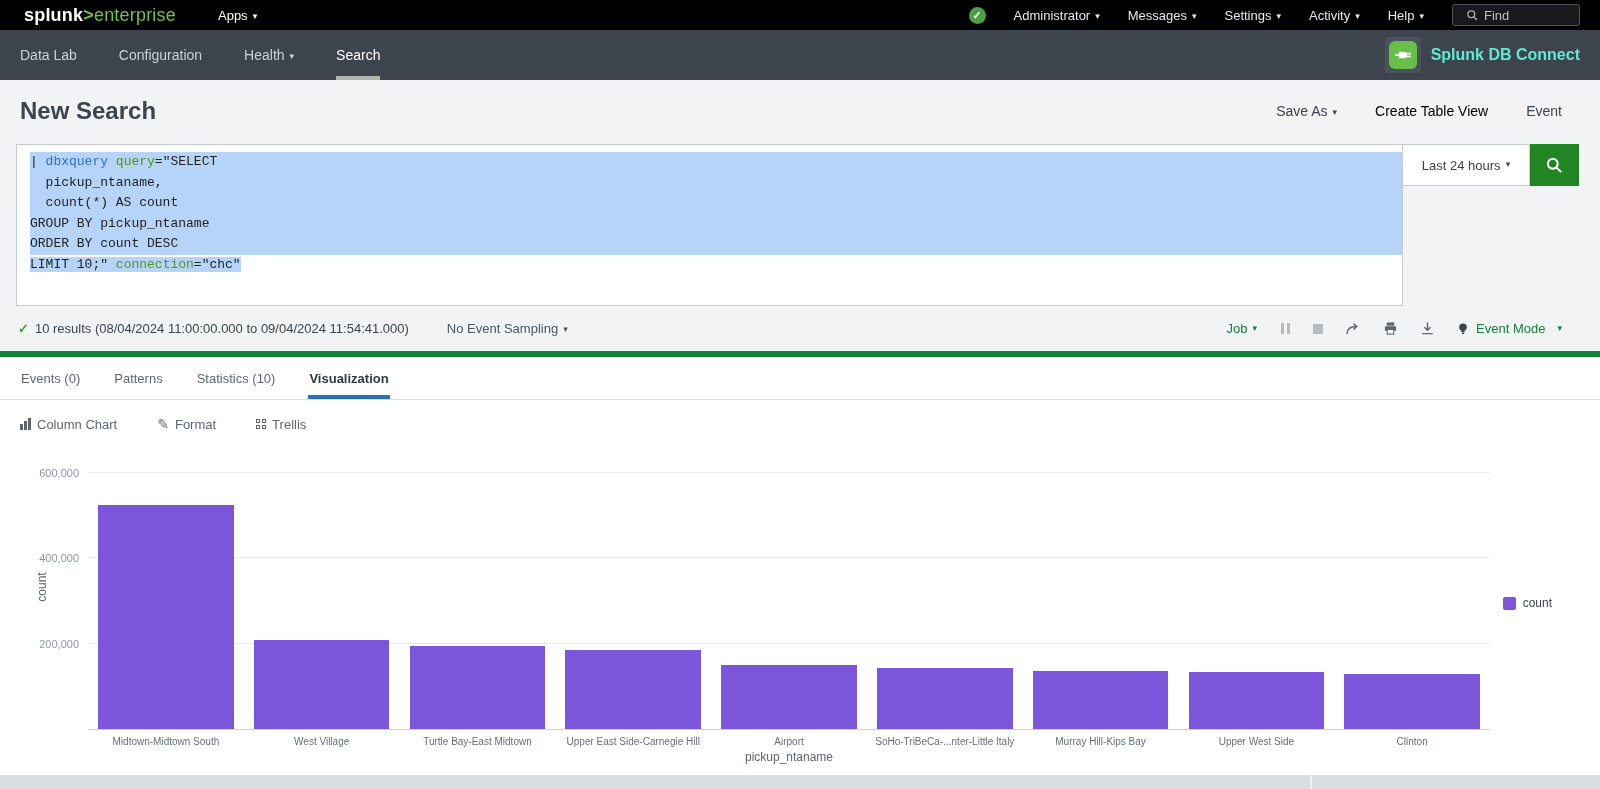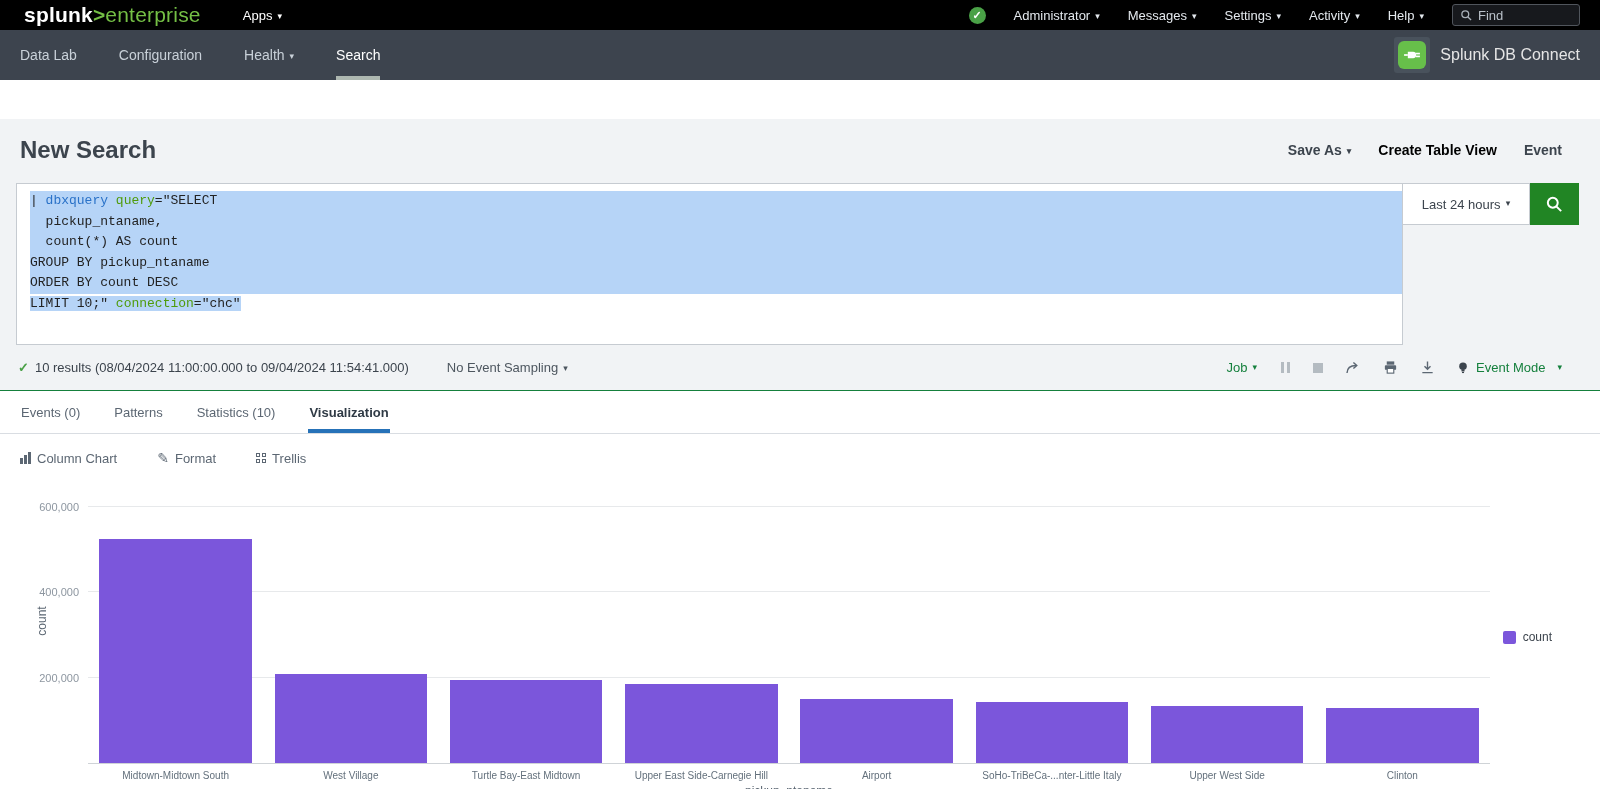--- a/index.html
+++ b/index.html
@@ -3,54 +3,54 @@
 <meta charset="utf-8">
 <style>
   * { margin:0; padding:0; box-sizing:border-box; }
   html,body { width:1600px; height:789px; overflow:hidden; background:#fff;
     font-family:"Liberation Sans", sans-serif; }
   .caret { font-size:9px; margin-left:5px; position:relative; top:-1px; }
 
   
   .topbar { height:30px; background:#000; display:flex; align-items:center;
     padding:0 20px 0 24px; color:#fff; font-size:13px; }
-  .logo { font-size:21px; letter-spacing:.2px; }
+  .logo { font-size:18px; letter-spacing:.2px; }
   .logo b { color:#fff; font-weight:700; }
   .logo .green { color:#74bf45; font-weight:400; }
   .logo .gt { color:#74bf45; font-weight:700; }
   .apps { margin-left:42px; cursor:pointer; }
   .topbar-right { margin-left:auto; display:flex; align-items:center; gap:28px; color:#e3e8ed; }
   .check-circle { width:17px; height:17px; border-radius:50%; background:#4aa147;
     color:#fff; font-size:11px; font-weight:700; display:flex; align-items:center; justify-content:center; }
   .menu-item { cursor:pointer; white-space:nowrap; }
   .findbox { width:128px; height:22px; background:#17191d; border:1px solid #50555c;
-    border-radius:3px; display:flex; align-items:center; padding:0 7px; gap:5px; }
+    border-radius:3px; display:flex; align-items:center; padding:0 13px; gap:5px; }
   .findbox input { background:transparent; border:none; outline:none; color:#c7ced6;
     font-size:13px; width:90px; font-family:"Liberation Sans",sans-serif; }
   .findbox input::placeholder { color:#b9c1c9; }
 
   
   .appnav { height:50px; background:#3d444e; display:flex; align-items:center; padding:0 20px; }
   .appnav-item { color:#c9d1d9; font-size:14px; height:50px; line-height:50px;
     margin-right:42px; position:relative; cursor:pointer; white-space:nowrap; }
   .appnav-item.active { color:#fff; }
   .appnav-item.active::after { content:""; position:absolute; left:0; right:0; bottom:0;
     height:4px; background:#adb7b0; }
   .app-identity { margin-left:auto; display:flex; align-items:center; gap:10px; }
   .db-icon { width:36px; height:36px; background:#49525c; border-radius:3px;
     display:flex; align-items:center; justify-content:center; }
   .db-icon-inner { width:28px; height:28px; background:#67bf4a; border-radius:6px;
     display:flex; align-items:center; justify-content:center; }
-  .app-name { color:#e5e5e5; font-size:16px; }
-
-  
-  .gray-section { background:#f1f3f5; border-bottom:1px solid #15803d;margin-top:39px; }
+  .app-name { color:#5eead4; font-size:16px;font-weight:bold; }
+
+  
+  .gray-section { background:#f1f3f5; border-bottom:6px solid #15803d; }
   .page-header { height:62px; display:flex; align-items:center; padding:0 38px 0 20px; }
   .page-title { font-size:24px; font-weight:700; color:#3c444d; }
-  .header-actions { margin-left:auto; display:flex; align-items:center; gap:27px; font-size:14px; color:#3c444d;font-weight:bold; }
+  .header-actions { margin-left:auto; display:flex; align-items:center; gap:38px; font-size:14px; color:#3c444d; }
   .header-actions .disabled { color:#000000; }
   .hact { cursor:pointer; white-space:nowrap; }
 
   
   .search-row { display:flex; align-items:flex-start; margin:2px 21px 0 16px; }
   .query-box { flex:1; height:162px; background:#fff; border:1px solid #c6cbd1;
     font-family:"Liberation Mono", monospace; font-size:13px; padding:7px 0 0 13px; cursor:text; }
   .qline { white-space:pre; line-height:20.6px; color:#222; }
   .qsel { background:#b6d4f7; }
   .qsel.full { display:block; }
@@ -305,20 +305,24 @@
         </div>
         <div class="slot">
           <div class="bar" style="height: 23.065%; background: rgb(123, 86, 219);"></div>
           <div class="bar-label">Airport</div>
         </div>
         <div class="slot">
           <div class="bar" style="height: 21.9814%; background: rgb(123, 86, 219);"></div>
           <div class="bar-label">SoHo-TriBeCa-...nter-Little Italy</div>
         </div>
         <div class="slot">
+          <div class="bar" style="height: 20.8978%; background: rgb(123, 86, 219);"></div>
+          <div class="bar-label">Murray Hill-Kips Bay</div>
+        </div>
+        <div class="slot">
           <div class="bar" style="height: 20.743%; background: rgb(123, 86, 219);"></div>
           <div class="bar-label">Upper West Side</div>
         </div>
         <div class="slot">
           <div class="bar" style="height: 19.8142%; background: rgb(123, 86, 219);"></div>
           <div class="bar-label">Clinton</div>
         </div>
       </div>
     </div>
   <div class="legend">

